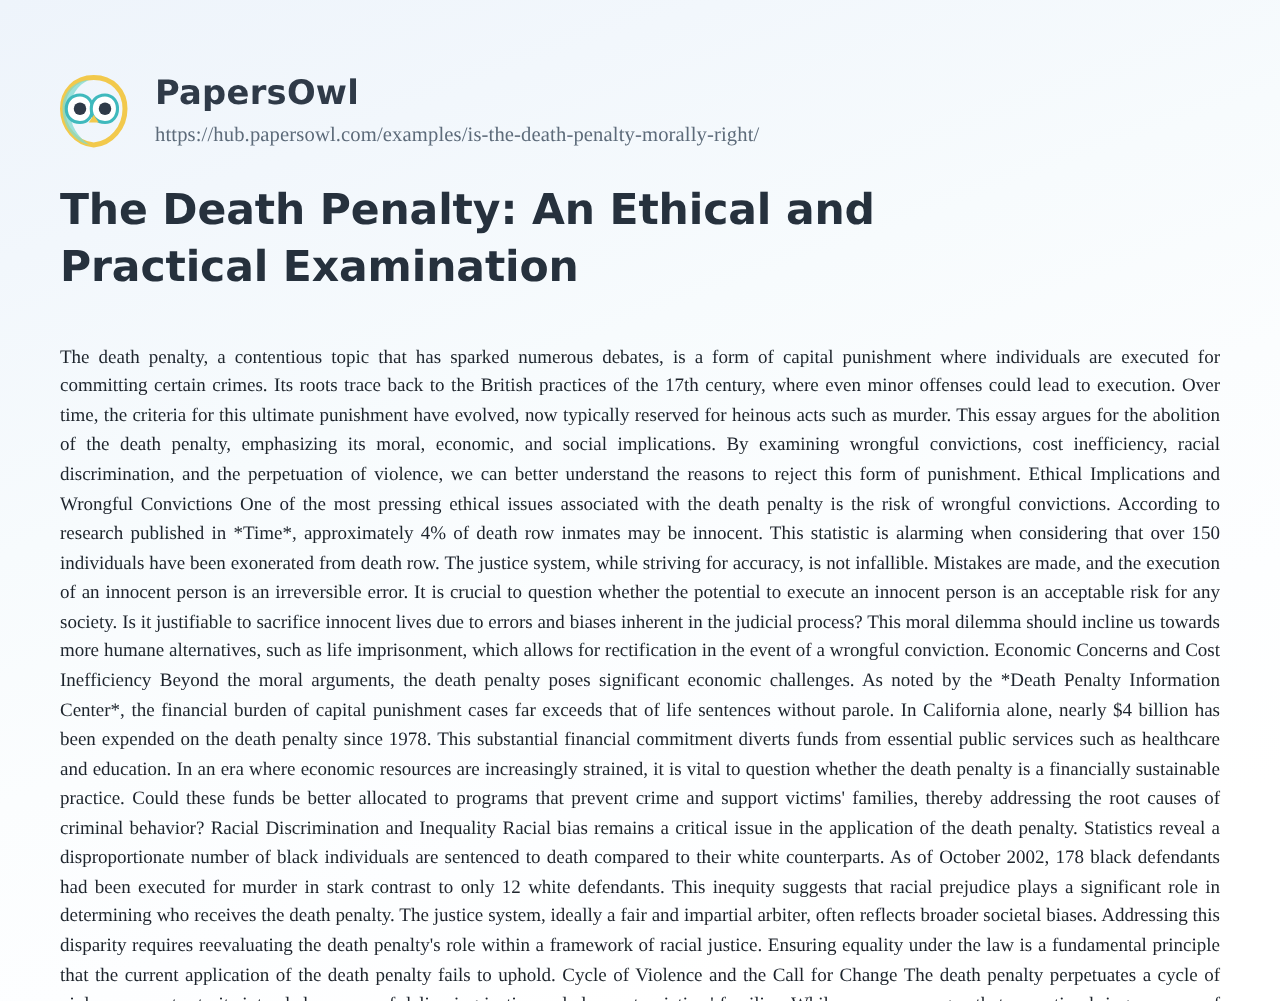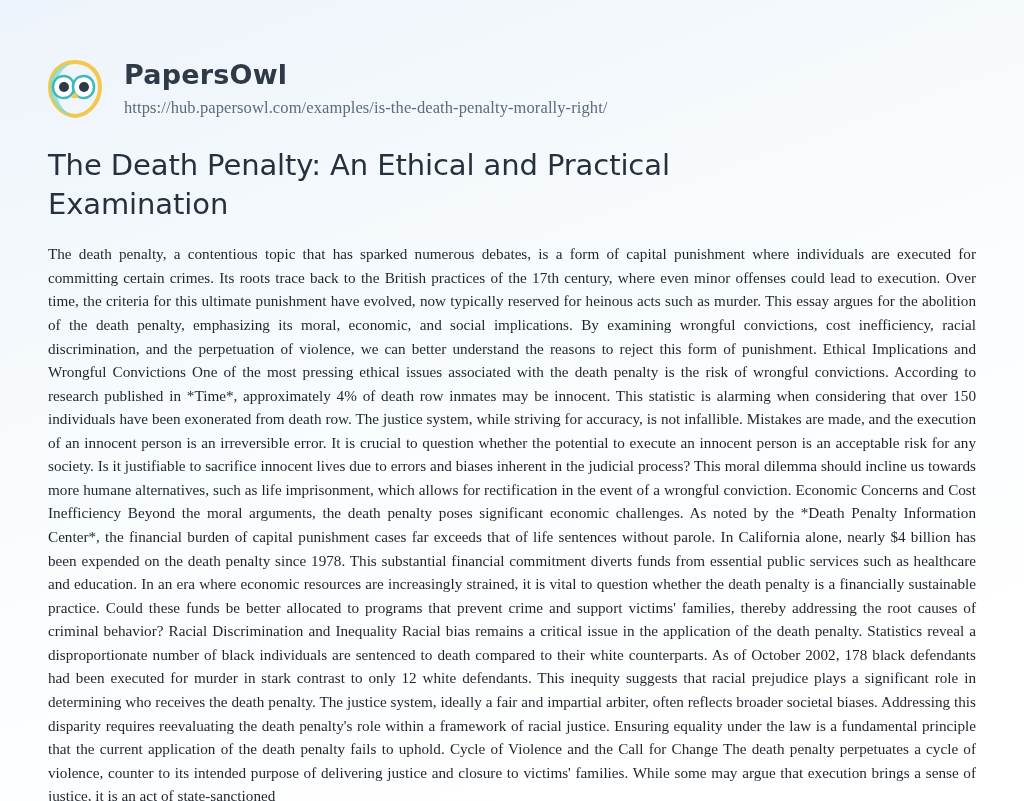--- a/index.html
+++ b/index.html
@@ -53,25 +53,25 @@
     font-size: 16.5px;
     color: #5d6b7a;
     letter-spacing: 0.1px;
     text-align: center;
   }
   .content {
     padding: 26px 48px 0 48px;
   }
   .doc-title {
     font-family: "DejaVu Sans", sans-serif;
-    font-size: 29px;
-    font-weight: normal;
+    font-size: 34px;
+    font-weight: bold;
     color: #26313d;
     line-height: 1.35;
-    margin: 0 0 18px 0;
+    margin: 0 0 36px 0;
     max-width: 720px;
     letter-spacing: -0.1px;
   }
   .doc-body {
     font-family: "Liberation Serif", serif;
     font-size: 15.2px;
     line-height: 1.55;
     color: #1d242c;
     text-align: justify;
     max-width: 930px;

